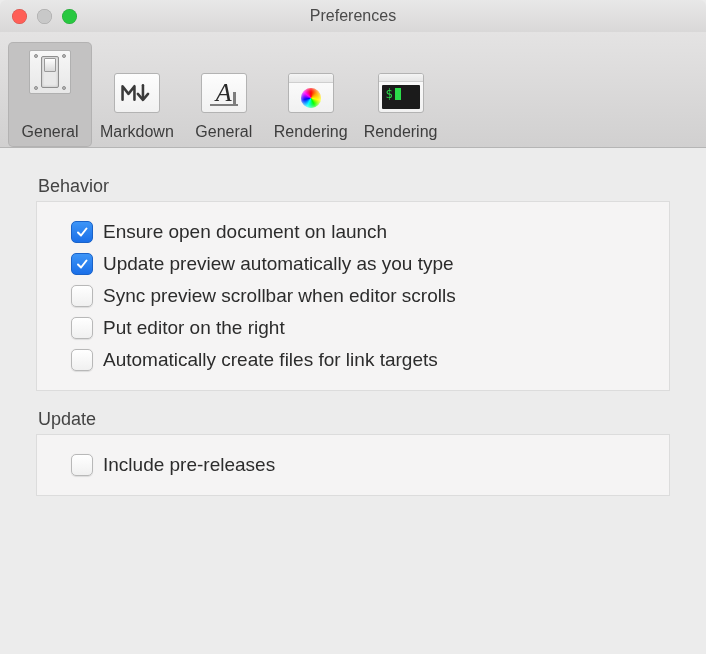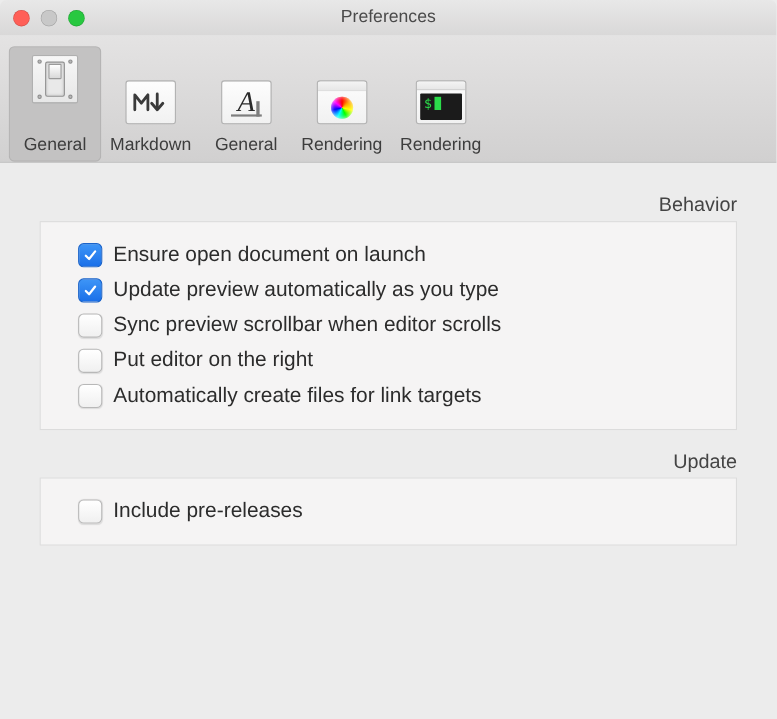--- a/index.html
+++ b/index.html
@@ -80,21 +80,20 @@
   }
   .tab-label {
     font-size: 16px;
     color: #3d3d3d;
   }
 
   
   .content {
     padding: 24px 36px;
     background: #ececec;
-    text-align: right;
   }
   .section-label {
     font-size: 18px;
     color: #444;
     margin: 4px 0 4px 2px;
   }
   .group {
     background: #f5f4f4;
     border: 1px solid #dcdcdc;
     border-radius: 0;

